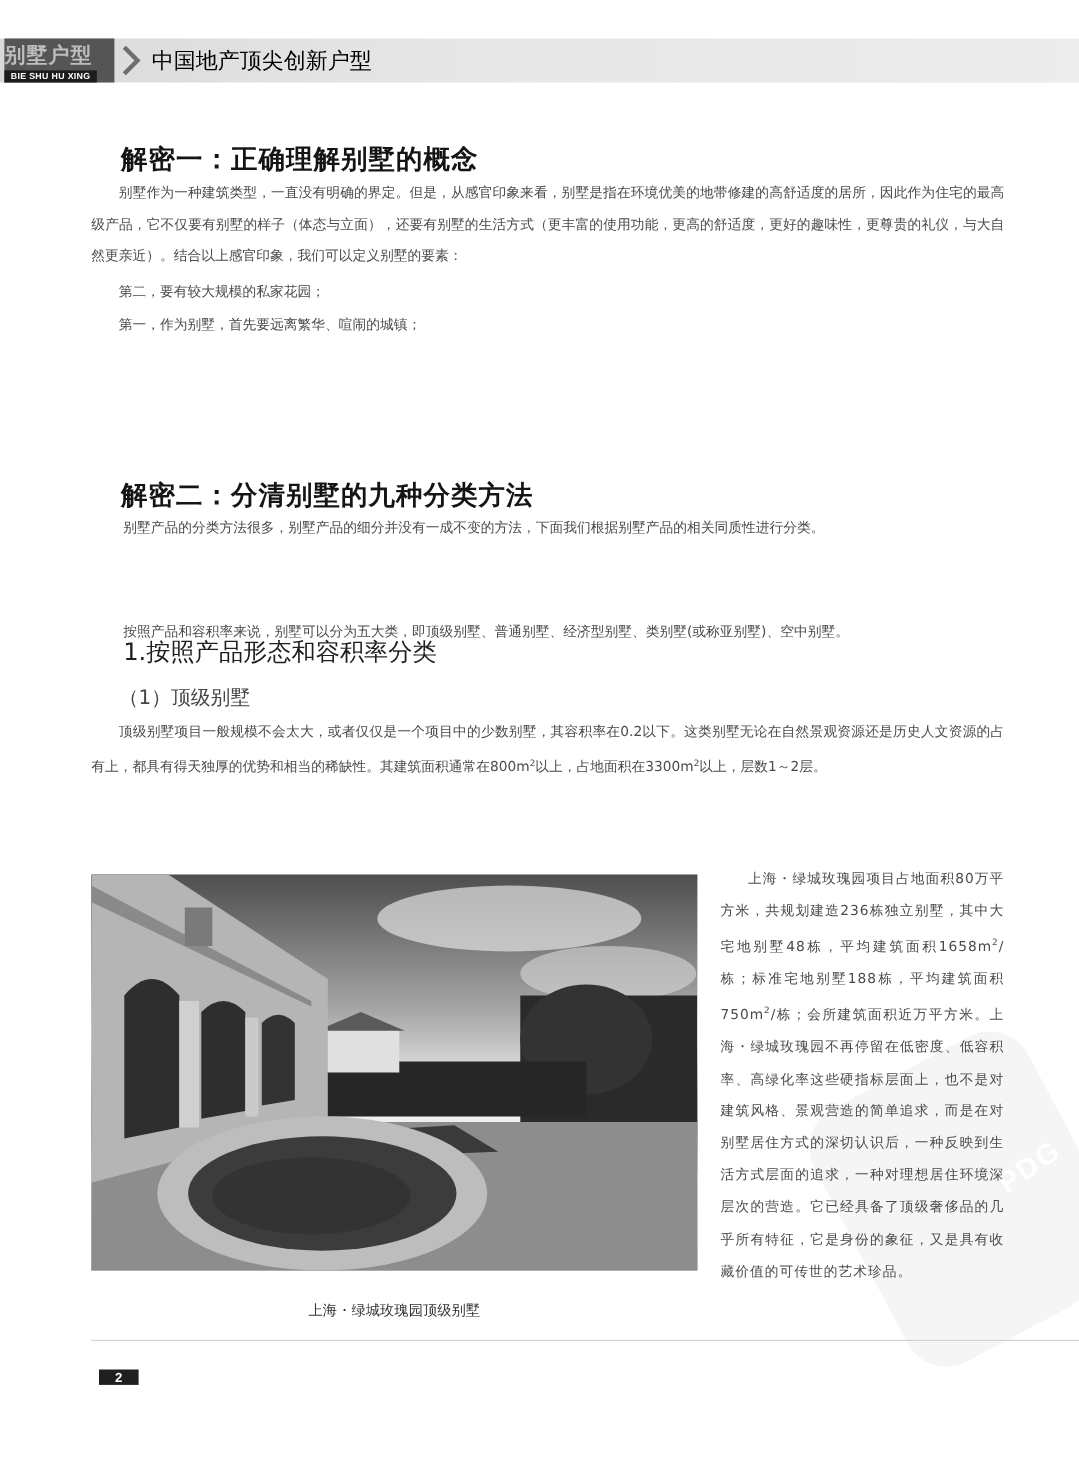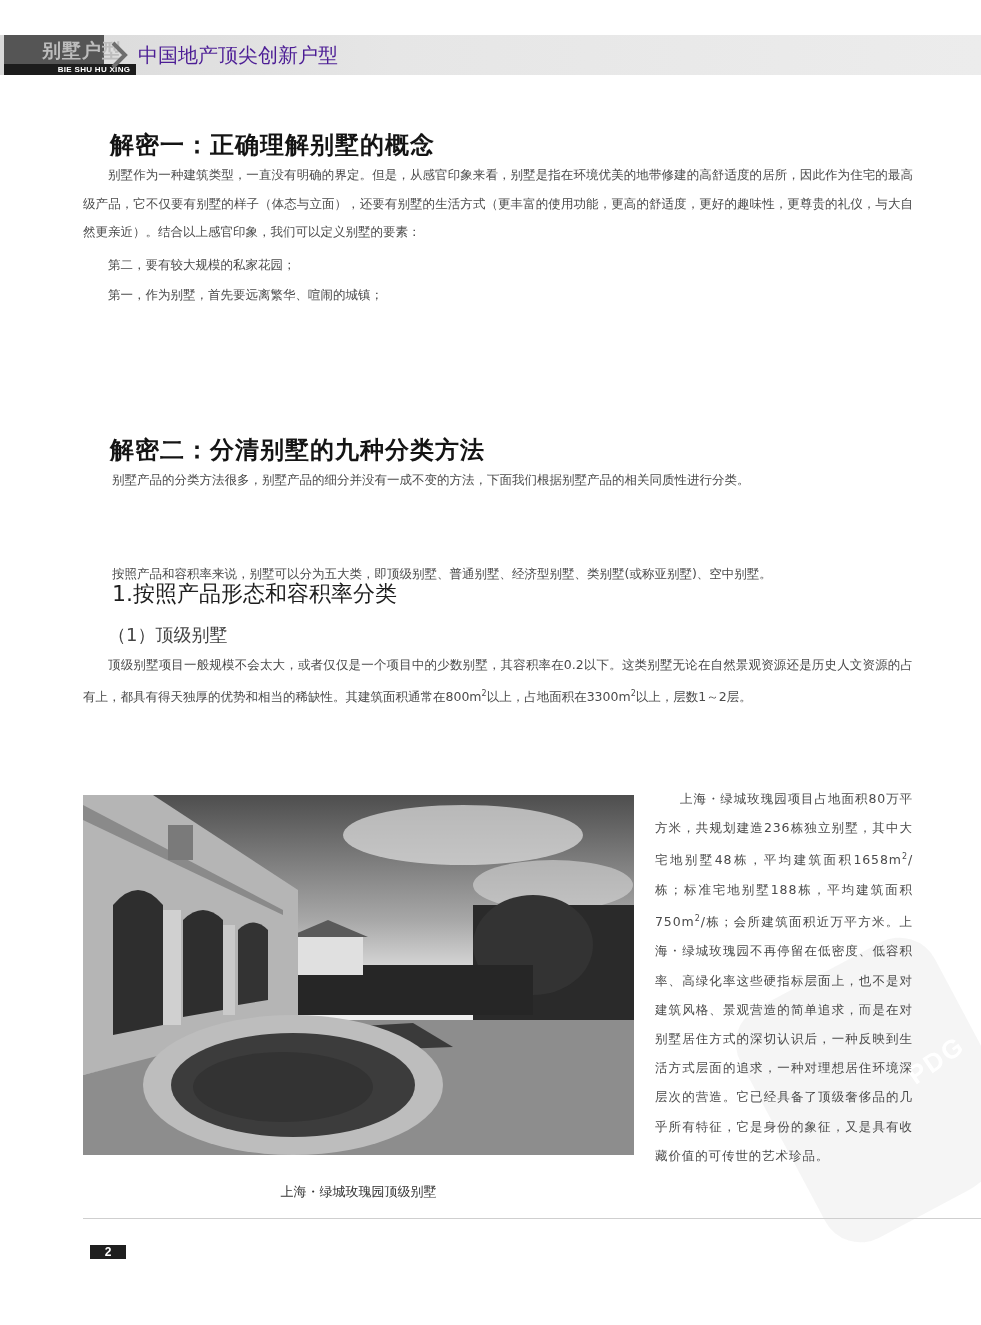--- a/index.html
+++ b/index.html
@@ -13,35 +13,33 @@
     
     .header-band {
       left: 0; top: 35px; width: 981px; height: 40px;
       background: linear-gradient(90deg, #d9d9d9 0%, #e6e6e6 40%, #ececec 100%);
     }
     .section-badge {
       left: 4px; top: 35px; width: 100px; height: 40px; background: #555;
     }
     .badge-cn {
       position: absolute; left: 0; top: 1px; width: 100px; height: 16px;
-      text-align: center; font-size: 19px; font-weight: bold; color: #bdbdbd;
+      text-align: left; font-size: 19px; font-weight: bold; color: #bdbdbd;
       letter-spacing: 1px; line-height: 28px;
       font-family: "DejaVu Sans", sans-serif;
-      margin-left: 28px;
     }
     .badge-en {
       position: absolute; left: 0; top: 29px; width: 84px; height: 11px;
       background: #1c1c1c; color: #fff; font-size: 8px; font-weight: bold;
       text-align: center; line-height: 11px; letter-spacing: 0.3px;
       font-family: "Liberation Sans", sans-serif;
-      padding-left: 48px;
     }
     .chevron-icon { left: 108px; top: 40px; width: 22px; height: 30px; }
     .header-title {
-      left: 138px; top: 40px; font-size: 20px; color: #4c1d95;
+      left: 138px; top: 40px; font-size: 20px; color: #000000;
       font-family: "DejaVu Serif", serif; line-height: 30px;
     }
 
     
     .h-big {
       font-family: "DejaVu Serif", serif; font-weight: bold; font-size: 24px;
       color: #141414; line-height: 40px; letter-spacing: 1px;
     }
     .h-sub {
       font-family: "DejaVu Sans", sans-serif; font-size: 22px; color: #1e1e1e;

